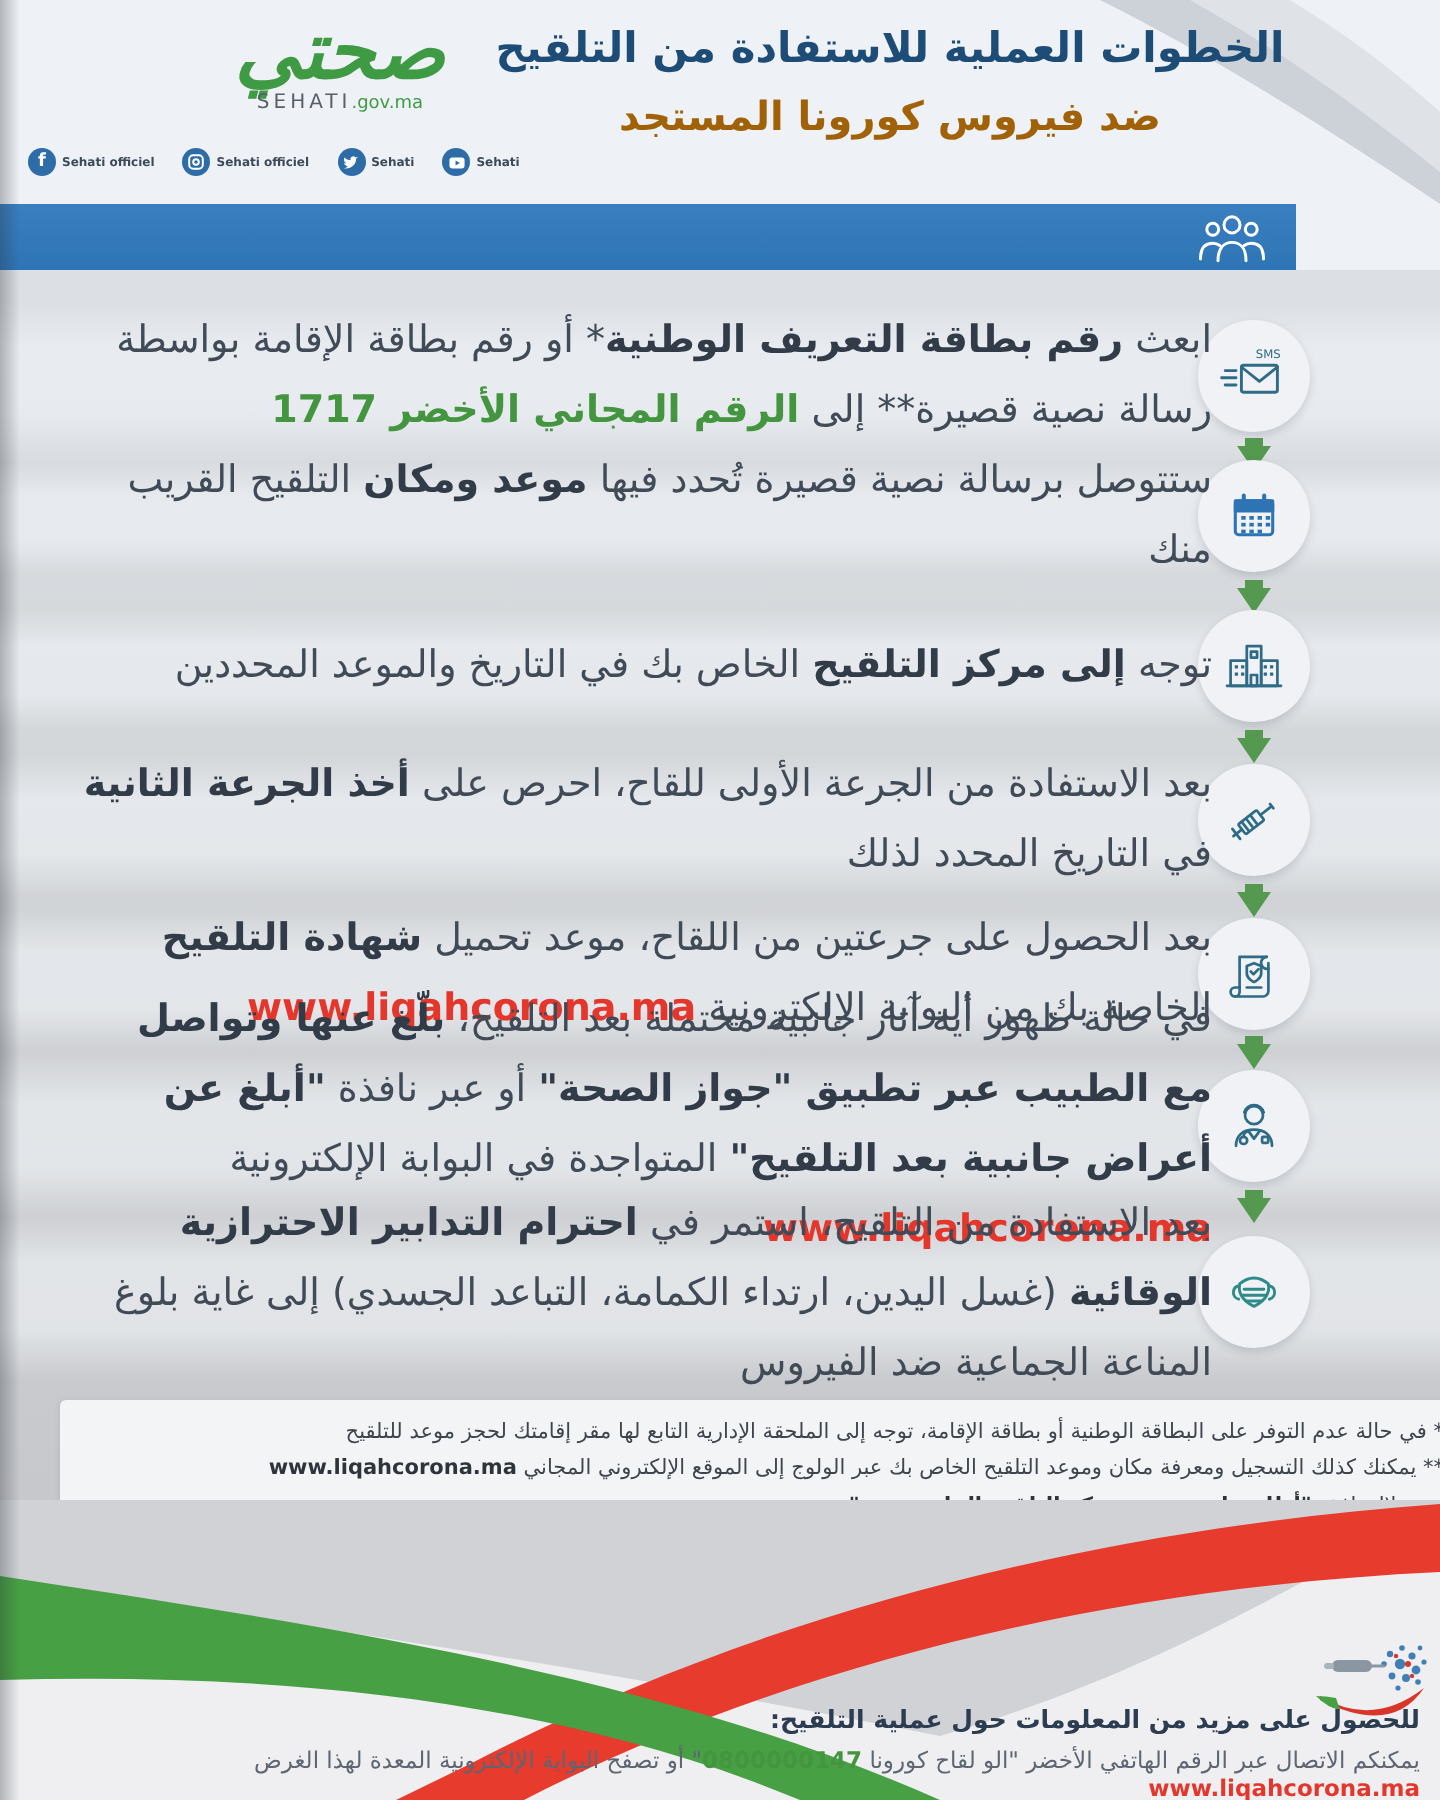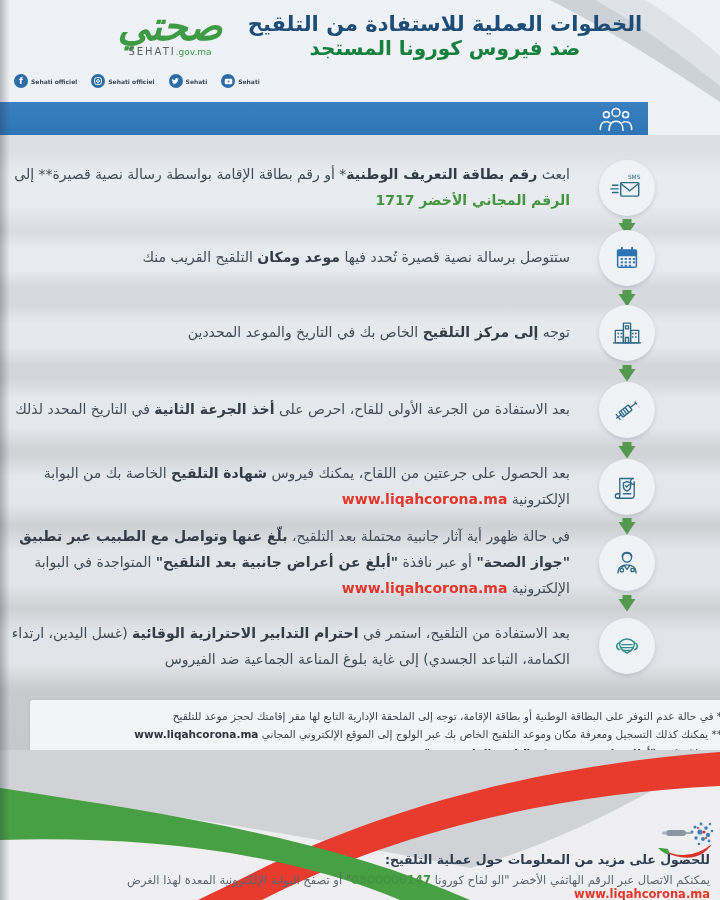--- a/index.html
+++ b/index.html
@@ -13,38 +13,38 @@
            font-style:italic;letter-spacing:-1px;font-family:Liberation Mono, monospace;}
   .logo-latin{font-size:10px;color:#5a6068;letter-spacing:2px;margin-top:-6px;}
   .logo-latin .gov{color:#3f9a44;letter-spacing:0;font-size:9px;}
   .socials{position:absolute;top:74px;left:14px;display:flex;gap:14px;align-items:center;}
   .social{display:flex;align-items:center;gap:3px;}
   .sic{width:14px;height:14px;border-radius:50%;background:#2e6ca8;display:flex;
        align-items:center;justify-content:center;color:#fff;font-size:9px;font-weight:bold;}
   .slabel{font-size:6px;color:#3c4a5a;font-weight:bold;}
   .title{position:absolute;top:12px;left:235px;width:420px;text-align:center;direction:rtl;}
   .title-l1{font-size:21px;font-weight:bold;color:#1d4d77;}
-  .title-l2{font-size:20px;font-weight:bold;color:#15803d;}
+  .title-l2{font-size:20px;font-weight:bold;color:#a16207;margin-top:10px;}
   
   .bluebar{position:absolute;top:102px;left:0;width:648px;height:33px;
            background:linear-gradient(#3a7fc0,#2e75b6);display:flex;align-items:center;
            justify-content:flex-end;padding-right:12px;box-sizing:border-box;}
   
   .main{position:absolute;top:135px;left:0;width:720px;height:615px;
         background:linear-gradient(#dcdfe3,#c6c8cb);}
   .edge{position:absolute;top:0;left:0;width:10px;height:900px;
         background:linear-gradient(90deg,rgba(40,45,55,.30),rgba(40,45,55,0));z-index:9;}
   .band{position:absolute;left:0;width:720px;
         background:linear-gradient(rgba(241,244,248,0),rgba(241,244,248,.6) 30%,
         rgba(241,244,248,.6) 70%,rgba(241,244,248,0));}
   .icircle{position:absolute;left:599px;width:56px;height:56px;border-radius:50%;
            background:#f0f2f5;box-shadow:0 2px 4px rgba(60,70,90,.18);
            display:flex;align-items:center;justify-content:center;}
-  .stext{position:absolute;left:4px;width:566px;transform:translateY(-50%);
-         direction:rtl;text-align:right;font-size:14px;line-height:1.85;color:#414b57;}
+  .stext{position:absolute;left:40px;width:566px;transform:translateY(-50%);
+         direction:rtl;text-align:right;font-size:19px;line-height:1.85;color:#414b57;}
   .stext .b{font-weight:bold;color:#323c49;}
   .green{color:#43953f !important;}
   .red{color:#e4362b !important;}
   .arrow{position:absolute;left:617px;}
   
   .footbox{position:absolute;top:700px;left:30px;width:706px;box-sizing:border-box;
            background:#f3f4f6;border-radius:3px;padding:7px 14px;direction:rtl;
            text-align:right;font-size:10.5px;line-height:1.75;color:#3f454d;
            box-shadow:0 1px 3px rgba(60,70,90,.15);}
   .footbox .b{font-weight:bold;color:#2e343c;}
@@ -216,21 +216,21 @@
   <div class="icircle" style="top:459px">
     <svg width="36" height="36" viewBox="0 0 40 40" fill="none" stroke="#2e6b86" stroke-width="1.5" stroke-linecap="round" stroke-linejoin="round">
       <path d="M27,10.5 H12 v19.5 a2.5,2.5 0 0 1 -2.5,2.5 H25 a3,3 0 0 0 3,-3 V14"></path>
       <path d="M27,10.5 a3.3,3.3 0 1 0 1,6.5"></path>
       <path d="M9.5,32.5 a2.5,2.5 0 0 1 0,-5 H12"></path>
       <path d="M16,15.5 l4,-1.5 4,1.5 v4.2 c0,3 -4,4.8 -4,4.8 s-4,-1.8 -4,-4.8 z"></path>
       <path d="M18.2,18.6 l1.5,1.5 2.8,-2.8"></path>
       <path d="M16,27.5 h8"></path>
     </svg>
   </div>
-  <div class="stext" style="top:487px"><span>بعد الحصول على جرعتين من اللقاح، يمكنك فيروس </span><span class="b">شهادة التلقيح</span><span> الخاصة بك من البوابة الإلكترونية </span><span class="b red">www.liqahcorona.ma</span></div>
+  <div class="stext" style="top:487px"><span>بعد الحصول على جرعتين من اللقاح، موعد تحميل </span><span class="b">شهادة التلقيح</span><span> الخاصة بك من البوابة الإلكترونية </span><span class="b red">www.liqahcorona.ma</span></div>
 
   <svg class="arrow" style="top:518px" width="20" height="17" viewBox="0 0 20 17">
     <path d="M5.5,0 h9 v4 h4 L10,16.5 L1.5,4 h4 Z" fill="#55984f"></path>
   </svg>
 
   <div class="icircle" style="top:535px">
     <svg width="36" height="36" viewBox="0 0 40 40" fill="none" stroke="#2e6b86" stroke-width="1.5" stroke-linecap="round" stroke-linejoin="round">
       <circle cx="20" cy="14" r="5"></circle>
       <path d="M14.6,12.5 a5.6,5.6 0 0 1 10.8,0"></path>
       <path d="M10,31 c0,-6.2 4.5,-9 10,-9 s10,2.8 10,9"></path>

